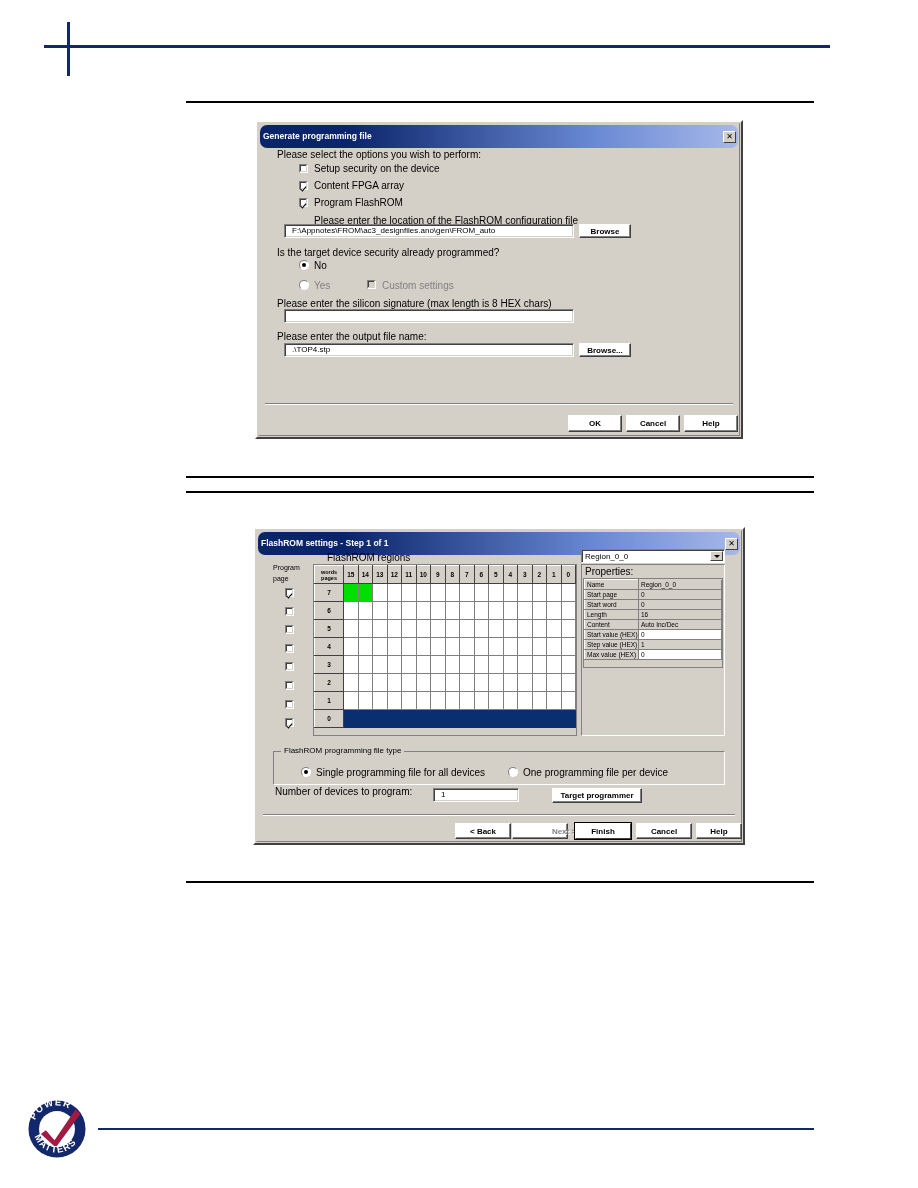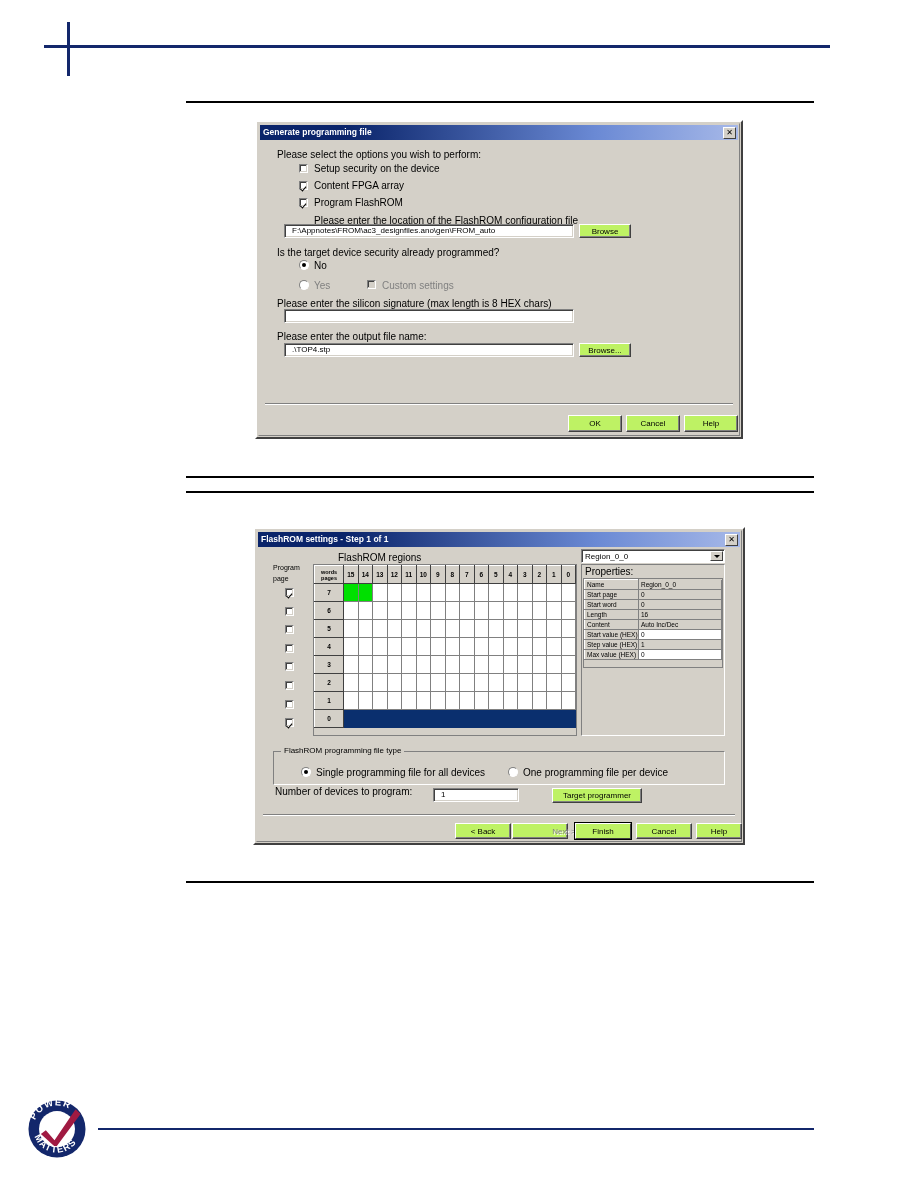--- a/index.html
+++ b/index.html
@@ -70,26 +70,27 @@
     left: 1px; top: 1px; right: 1px; bottom: 1px;
     border-top: 1px solid #d4d0c8;
     border-left: 1px solid #d4d0c8;
     border-right: 1px solid #808080;
     border-bottom: 1px solid #808080;
     pointer-events: none;
   }
   .titlebar {
     position: absolute;
     left: 3px; top: 3px; right: 3px;
-    height: 15px;
+    height: 23px;
     background: linear-gradient(to right, #0a246a 0%, #0a246a 18%, #6a89d4 70%, #a6b8e8 100%);
     display: flex;
     align-items: center;
     padding: 0 2px 0 3px;
     box-sizing: border-box;
+    border-radius: 7px;
   }
   .titlebar-text {
     color: #ffffff;
     font-size: 8.5px;
     font-weight: bold;
     letter-spacing: 0px;
     white-space: nowrap;
     flex: 1;
     line-height: 1;
   }
@@ -172,33 +173,34 @@
     line-height: 1;
     display: flex;
     align-items: center;
     padding-left: 7px;
     color: #000;
     overflow: hidden;
     white-space: nowrap;
   }
   .btn {
     position: absolute;
-    background: #bef264;
+    background: #ffffff;
     border-top: 1px solid #ffffff;
     border-left: 1px solid #ffffff;
     border-right: 1px solid #404040;
     border-bottom: 1px solid #404040;
     box-shadow: inset -1px -1px 0 #808080;
     box-sizing: border-box;
     display: flex;
     align-items: center;
     justify-content: center;
     font-size: 8px;
     color: #000;
     white-space: nowrap;
+    font-weight: bold;
   }
   .btn.disabled { color: #808080; text-shadow: 1px 1px 0 #ffffff; padding-left: 48px; }
   .btn.default { border: 1px solid #000000; box-shadow: none; }
   .btn.default > span {
     display: flex; align-items: center; justify-content: center;
     width: 100%; height: 100%;
     border-top: 1px solid #ffffff;
     border-left: 1px solid #ffffff;
     border-right: 1px solid #404040;
     border-bottom: 1px solid #404040;
@@ -438,21 +440,21 @@
 </div>
 
 <div class="dialog" id="dialog-flashrom">
   <div class="dialog-inner-bevel"></div>
 
   <div class="titlebar">
     <span class="titlebar-text">FlashROM settings - Step 1 of 1</span>
     <span class="title-close">✕</span>
   </div>
 
-  <div class="lbl" style="left:60px; top:24px;padding-left:23px;">FlashROM regions</div>
+  <div class="lbl" style="left:49px; top:24px;padding-left:23px;">FlashROM regions</div>
 
   <div class="combo" style="left:326px; top:20px; width:144px; height:14px;">
     <span>Region_0_0</span>
     <span class="combo-arrow">
         <i></i>
       </span>
   </div>
 
   <div class="lbl" style="left:18px; top:34px; font-size:7px;">Program</div>
   <div class="lbl" style="left:18px; top:45px; font-size:7px;">page</div>

